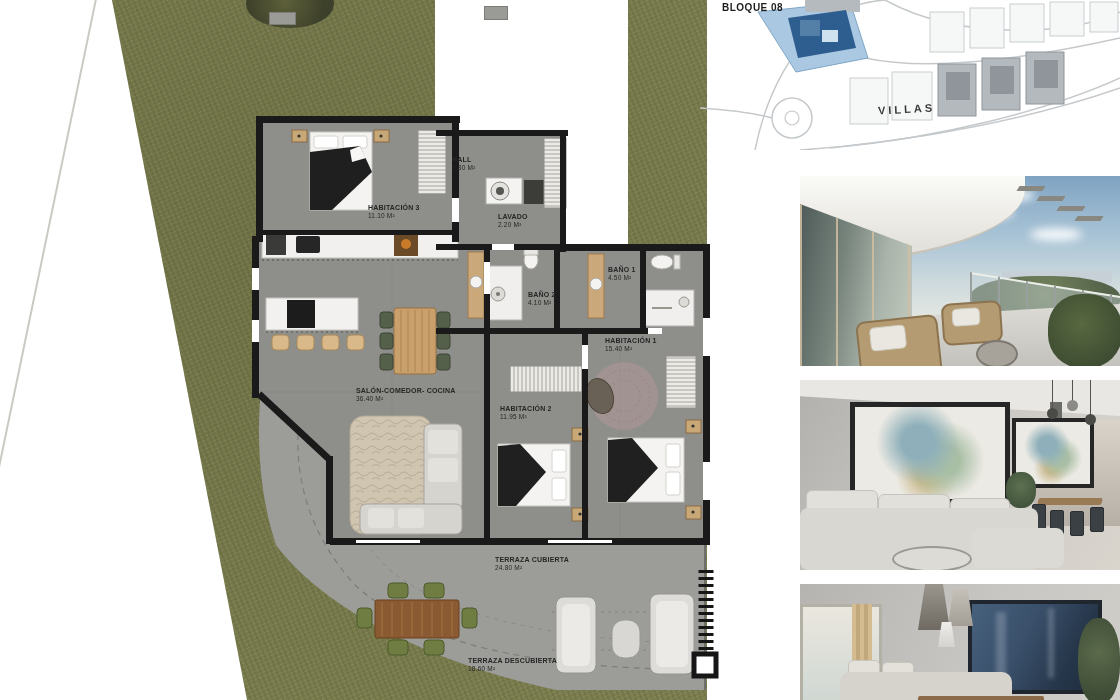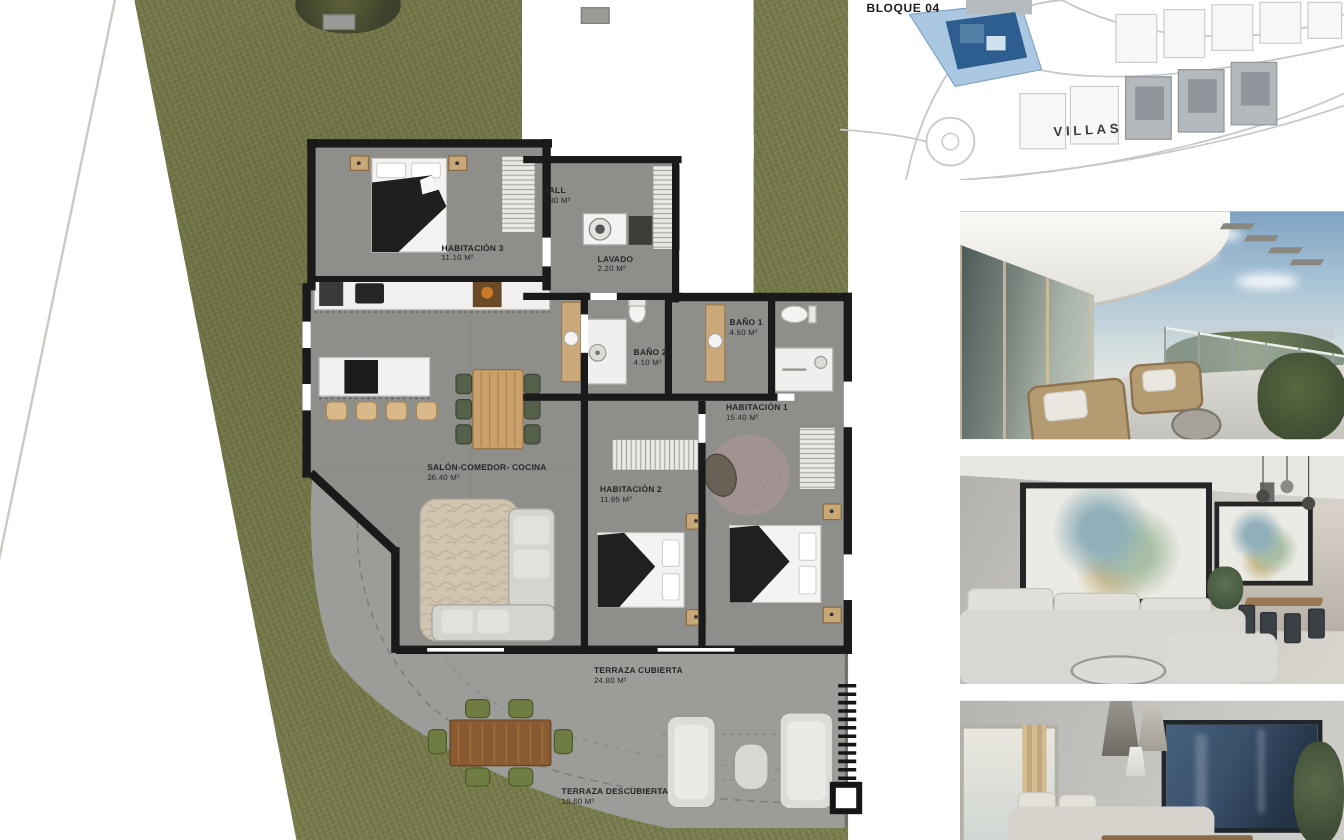--- a/index.html
+++ b/index.html
@@ -390,21 +390,21 @@
     </g>
     <g>
       <rect x="238" y="64" width="38" height="52" fill="#b4b9bd" stroke="#8f959b"></rect>
       <rect x="246" y="72" width="24" height="28" fill="#8f959b"></rect>
       <rect x="282" y="58" width="38" height="52" fill="#b4b9bd" stroke="#8f959b"></rect>
       <rect x="290" y="66" width="24" height="28" fill="#8f959b"></rect>
       <rect x="326" y="52" width="38" height="52" fill="#b4b9bd" stroke="#8f959b"></rect>
       <rect x="334" y="60" width="24" height="28" fill="#8f959b"></rect>
     </g>
   </svg>
-  <div class="sp-label sp-block">BLOQUE 04</div>
+  <div class="sp-label sp-block">BLOQUE 08</div>
   <div class="sp-label sp-villas">VILLAS</div>
 
   <div class="photo" style="top:176px;">
     <div class="p1-sky"></div>
     <div class="cloud" style="left:150px;top:28px;width:64px;height:16px;"></div>
     <div class="cloud" style="left:230px;top:52px;width:52px;height:13px;"></div>
     <div class="cloud" style="left:195px;top:14px;width:40px;height:11px;"></div>
     <div class="p1-city"></div>
     <div class="p1-green"></div>
     <div class="p1-rail"></div>

